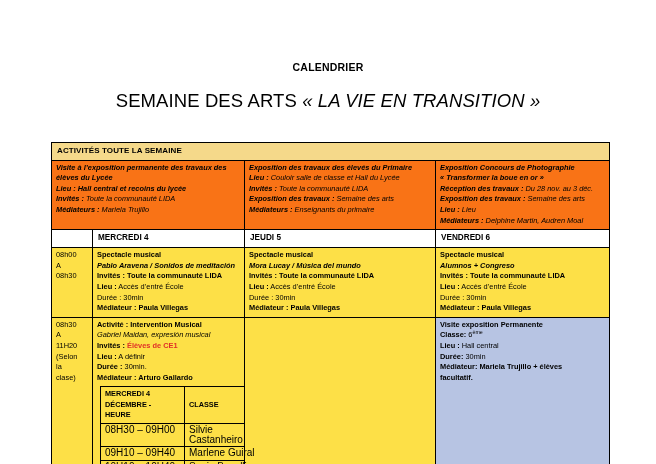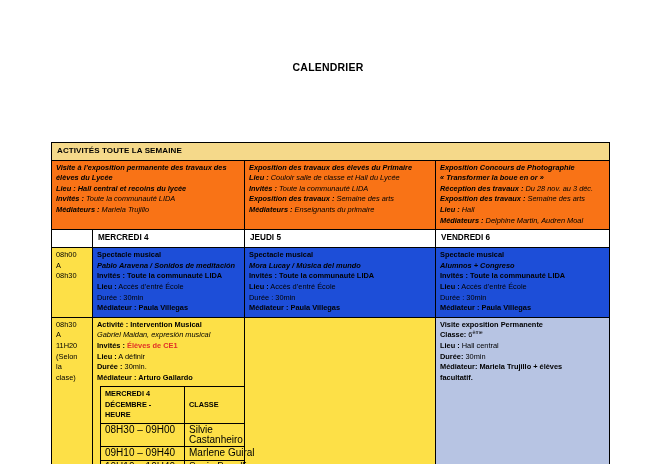--- a/index.html
+++ b/index.html
@@ -75,21 +75,21 @@
     font-style: italic;
   }
   .day-head td {
     background: #ffffff;
     font-weight: bold;
     font-size: 8.2px;
     padding: 3px 4px 3px 5px;
     height: 11px;
   }
   .green td {
-    background: #1d4ed8;
+    background: #fde047;
   }
   .blue td {
     background: #b7c4e3;
   }
   .blue td.timecol, .green td.timecol, .blue td.whitecol {
     background: #fde047;
   }
   .timecol {
     background: #ffffff;
     font-size: 7.4px;
@@ -130,20 +130,21 @@
   .nested .c1 { width: 76px; }
   .nested .c2 { width: 70px; }
 </style>
 </head>
 <body>
 
 <div class="page">
 
   <div class="title-block">
     <div class="title-small">CALENDRIER</div>
+    <div class="title-big"><span>SEMAINE DES ARTS </span><span class="quoted">« LA VIE EN TRANSITION »</span></div>
   </div>
 
   <table class="cal-table">
     <colgroup>
       <col style="width:41px">
       <col style="width:152px">
       <col style="width:191px">
       <col style="width:174px">
     </colgroup>
     <tbody>
@@ -165,21 +166,21 @@
           <span class="ln"><span class="lbl">Lieu :</span><span class="val"> Couloir salle de classe et Hall du Lycée</span></span>
           <span class="ln"><span class="lbl">Invités :</span><span class="val"> Toute la communauté LIDA</span></span>
           <span class="ln"><span class="lbl">Exposition des travaux :</span><span class="val"> Semaine des arts</span></span>
           <span class="ln"><span class="lbl">Médiateurs :</span><span class="val"> Enseignants du primaire</span></span>
         </td>
         <td>
           <span class="ln lbl">Exposition Concours de Photographie</span>
           <span class="ln lbl">« Transformer la boue en or »</span>
           <span class="ln"><span class="lbl">Réception des travaux :</span><span class="val"> Du 28 nov. au 3 déc.</span></span>
           <span class="ln"><span class="lbl">Exposition des travaux :</span><span class="val"> Semaine des arts</span></span>
-          <span class="ln"><span class="lbl">Lieu :</span><span class="val"> Hall</span></span>
+          <span class="ln"><span class="lbl">Lieu :</span><span class="val"> Lieu</span></span>
           <span class="ln"><span class="lbl">Médiateurs :</span><span class="val"> Delphine Martin, Audren Moal</span></span>
         </td>
       </tr>
 
       <tr class="day-head">
         <td></td>
         <td>MERCREDI 4</td>
         <td>JEUDI 5</td>
         <td>VENDREDI 6</td>
       </tr>

